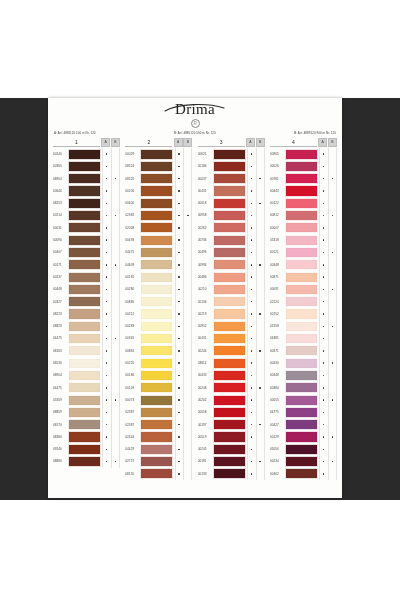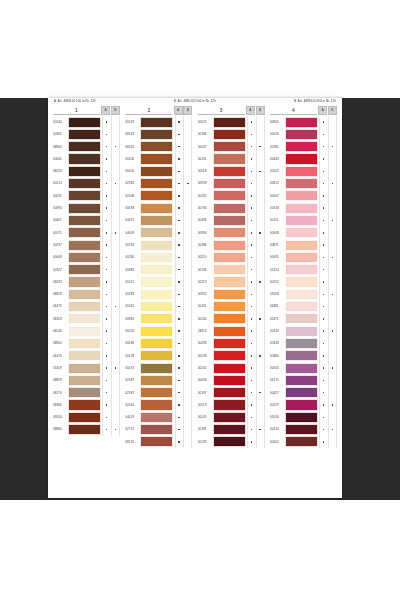--- a/index.html
+++ b/index.html
@@ -89,20 +89,31 @@
 </style>
 </head>
 <body>
 
 <div class="stage">
 
   <div class="backdrop"></div>
 
   <div class="page">
 
+    <div class="masthead">
+      <div class="logo-wrap">
+        <div class="logo-text">
+          <svg class="logo-swoosh" viewBox="0 0 62 10">
+            <path d="M1 8 C14 0, 44 0, 60 5" fill="none" stroke="#2a2a2a" stroke-width="1.1" stroke-linecap="round"></path>
+          </svg>
+          <span>Drima</span>
+        </div>
+        <span class="logo-mark">R</span>
+      </div>
+    </div>
 
     <div class="legend">
       <div class="legend-item">
         <span>A: Art. 4881120  100 m       Nr. 120</span>
       </div>
       <div class="legend-item">
         <span>B: Art. 4885120  500 m       Nr. 120</span>
       </div>
       <div class="legend-item">
         <span>B: Art. 4889120  900 m       Nr. 120</span>

